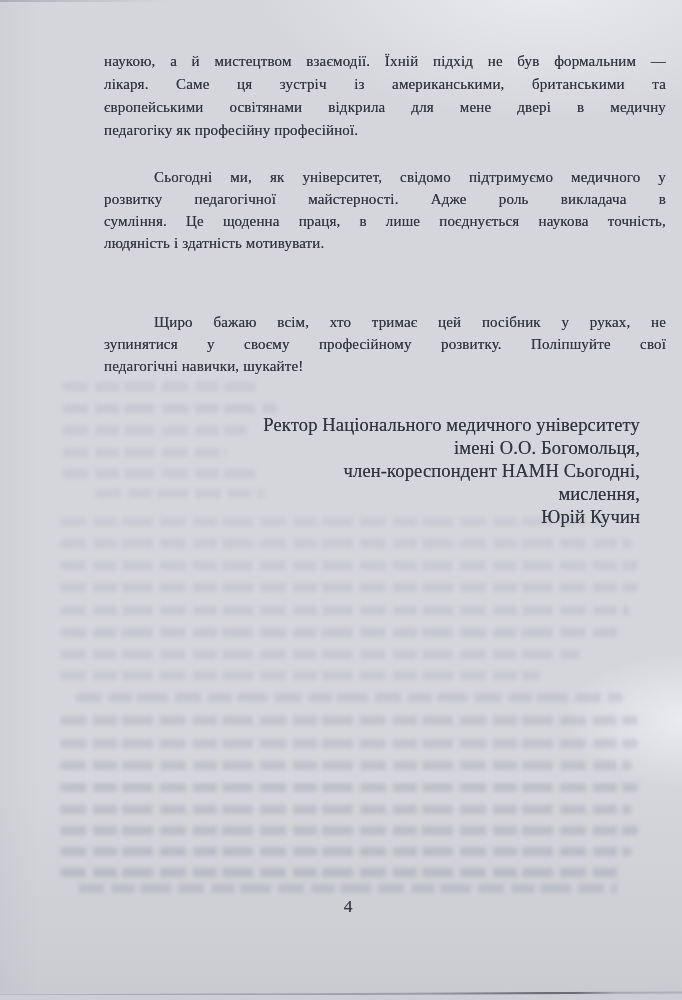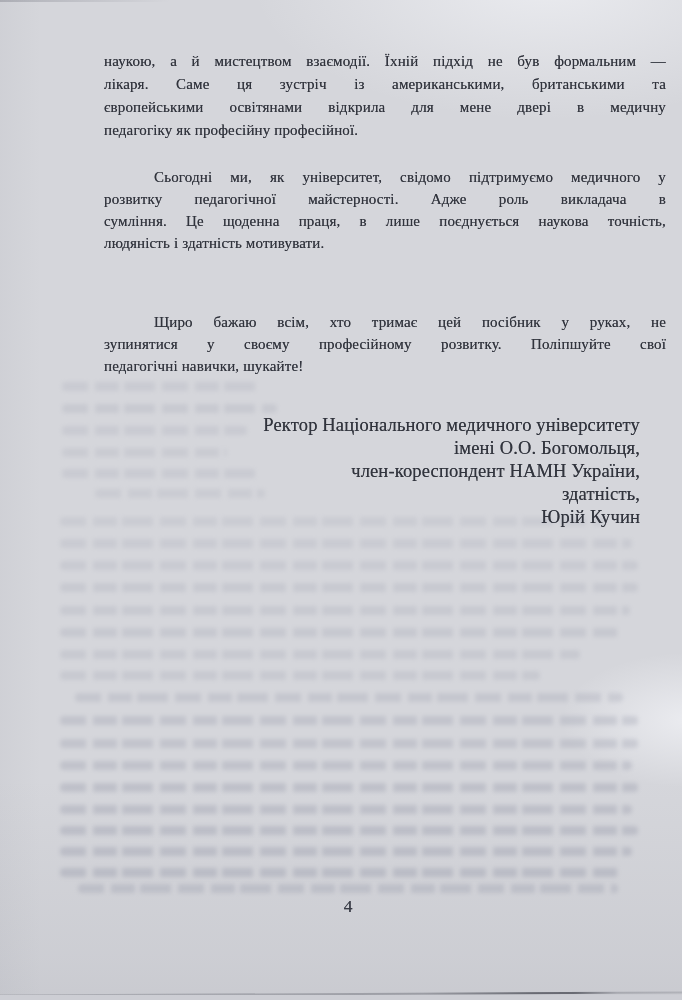--- a/index.html
+++ b/index.html
@@ -126,22 +126,22 @@
       <div class="para para-2">
         <div class="line indent">Щиро бажаю всім, хто тримає цей посібник у руках, не</div>
         <div class="line">зупинятися у своєму професійному розвитку. Поліпшуйте свої</div>
         <div class="line last">педагогічні навички, шукайте!</div>
       </div>
     </div>
 
   <div class="signature" id="signature">
       <div class="sig-line">Ректор Національного медичного університету</div>
       <div class="sig-line">імені О.О. Богомольця,</div>
-      <div class="sig-line">член-кореспондент НАМН України,</div>
-      <div class="sig-line">здатність,</div>
+      <div class="sig-line">член-кореспондент НАМН Сьогодні,</div>
+      <div class="sig-line">мислення,</div>
       <div class="sig-line">Юрій Кучин</div>
     </div>
 
   <div class="page-number">4</div>
 
   <div class="edge-top"></div>
   <div class="edge-bottom-line"></div>
   <div class="edge-bottom-below"></div>
 </div>
 

